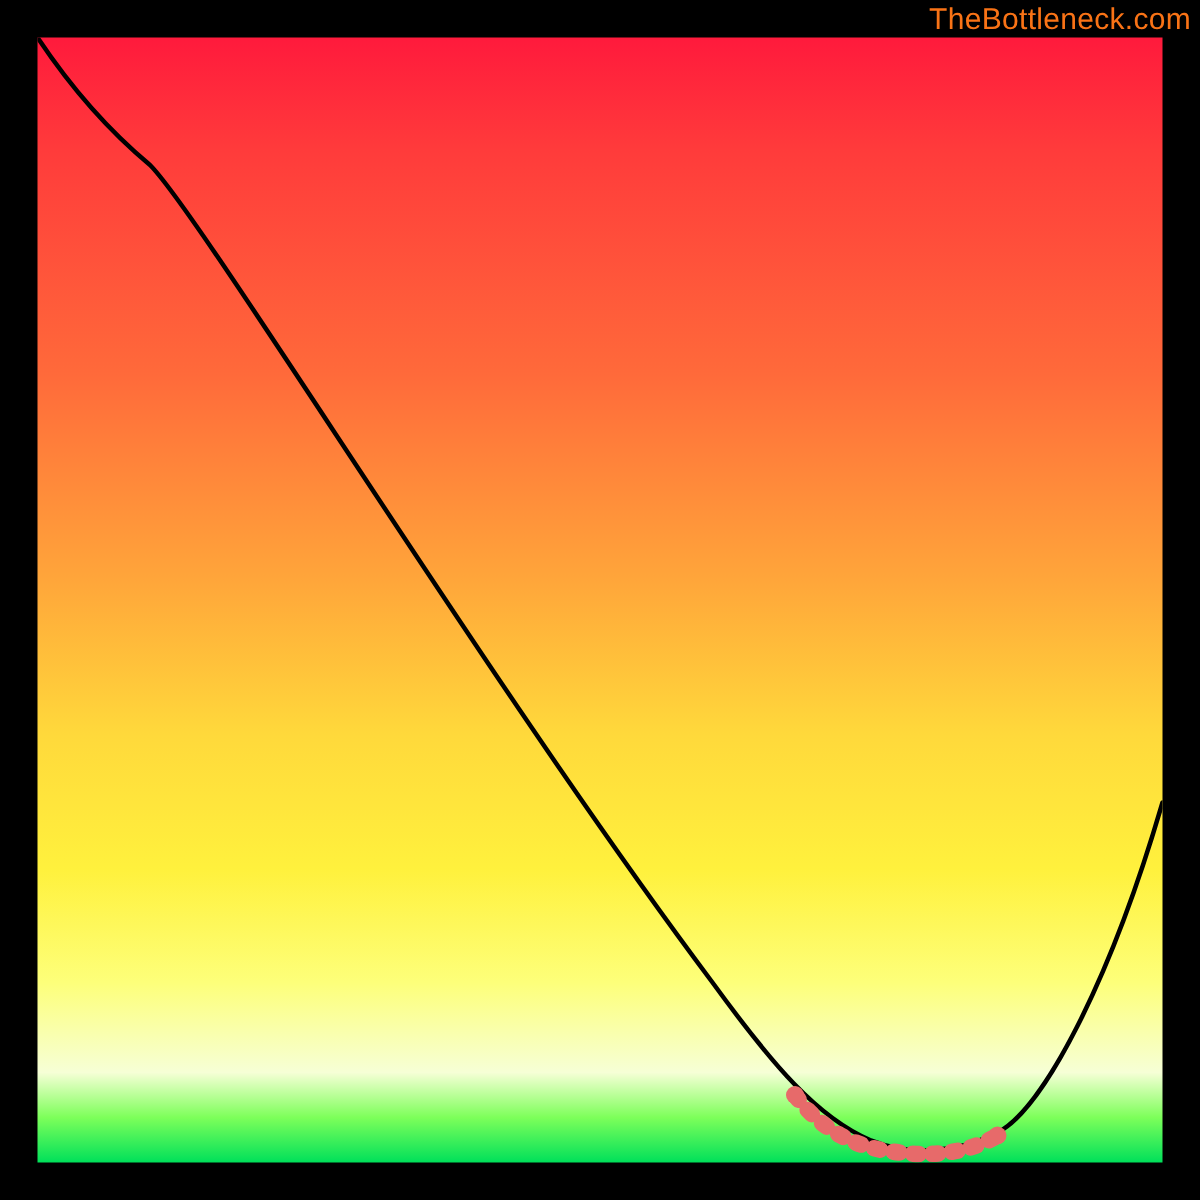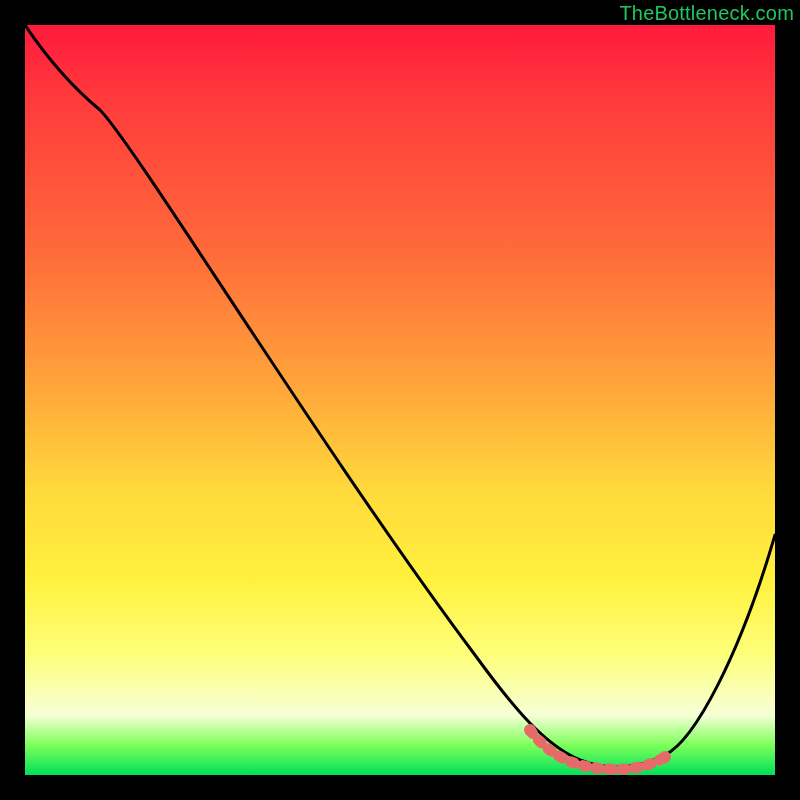--- a/index.html
+++ b/index.html
@@ -44,21 +44,21 @@
     position: absolute;
     left: 0;
     top: 0;
     width: 750px;
     height: 750px;
   }
   .watermark {
     position: absolute;
     top: 2px;
     right: 6px;
-    color: #22c55e;
+    color: #f97316;
     font-size: 20px;
     font-weight: 500;
     letter-spacing: 0.2px;
     user-select: none;
   }
 </style>
 </head>
 <body>
 
 <div class="frame">

